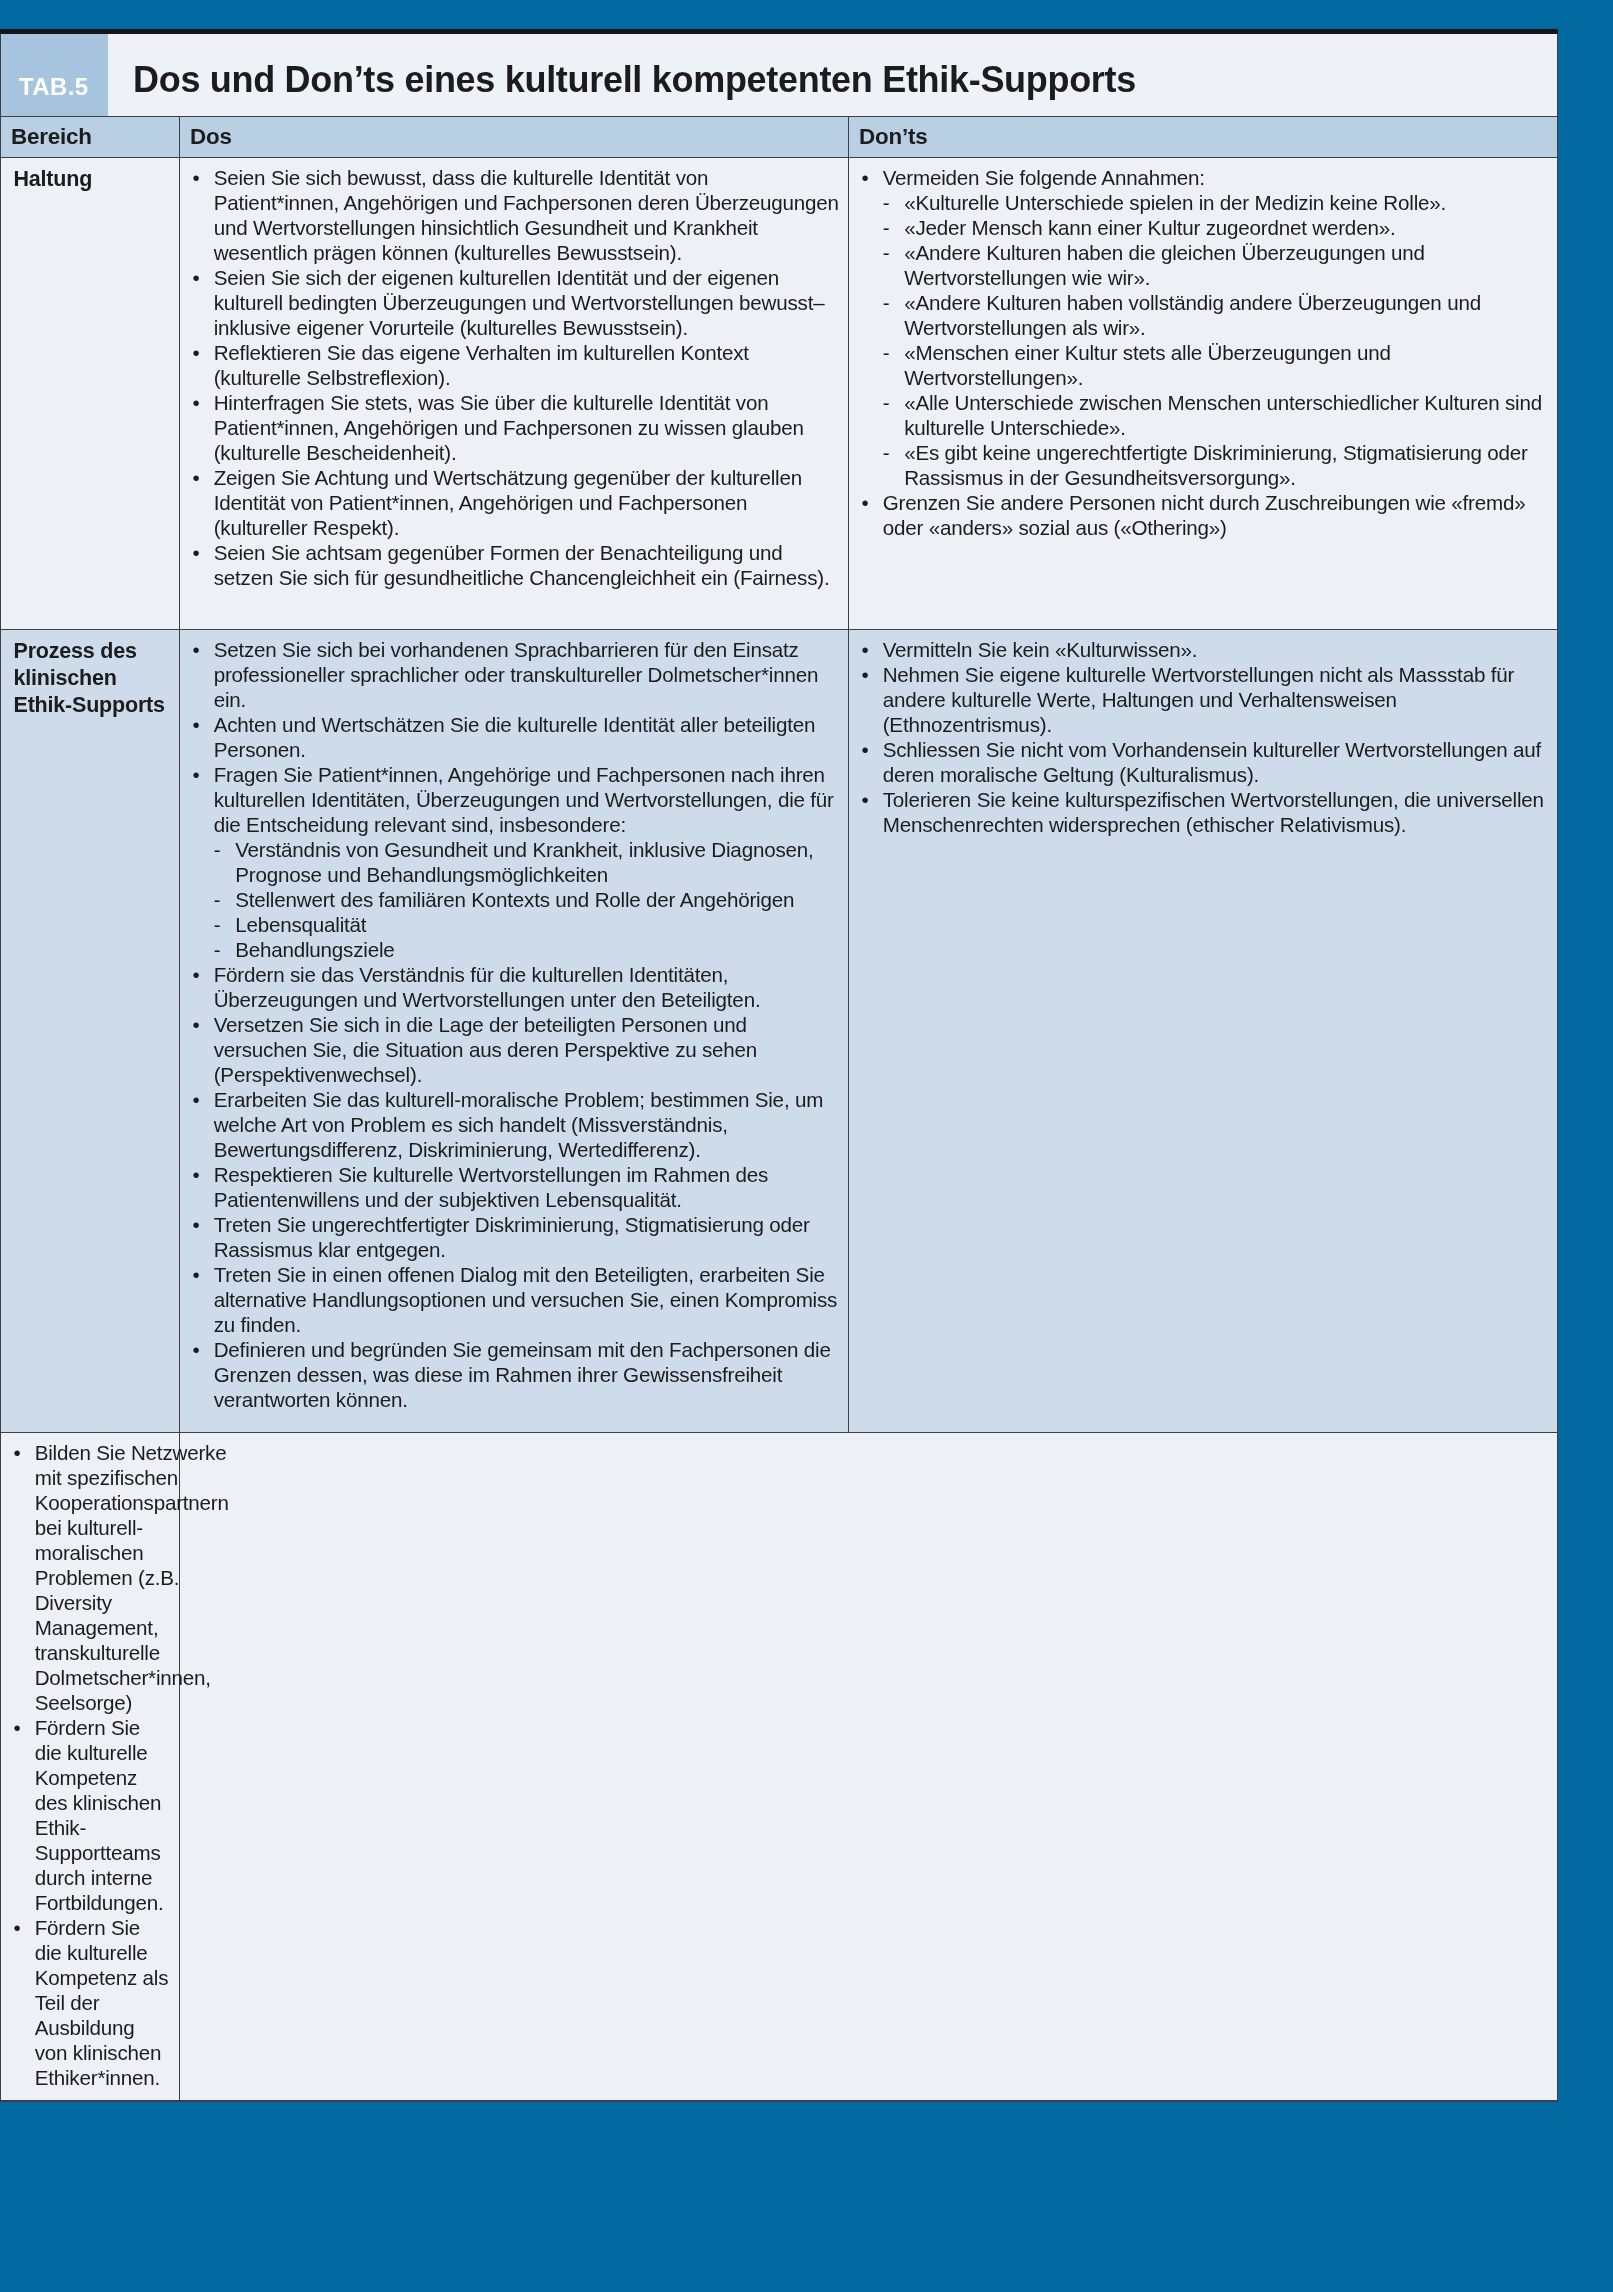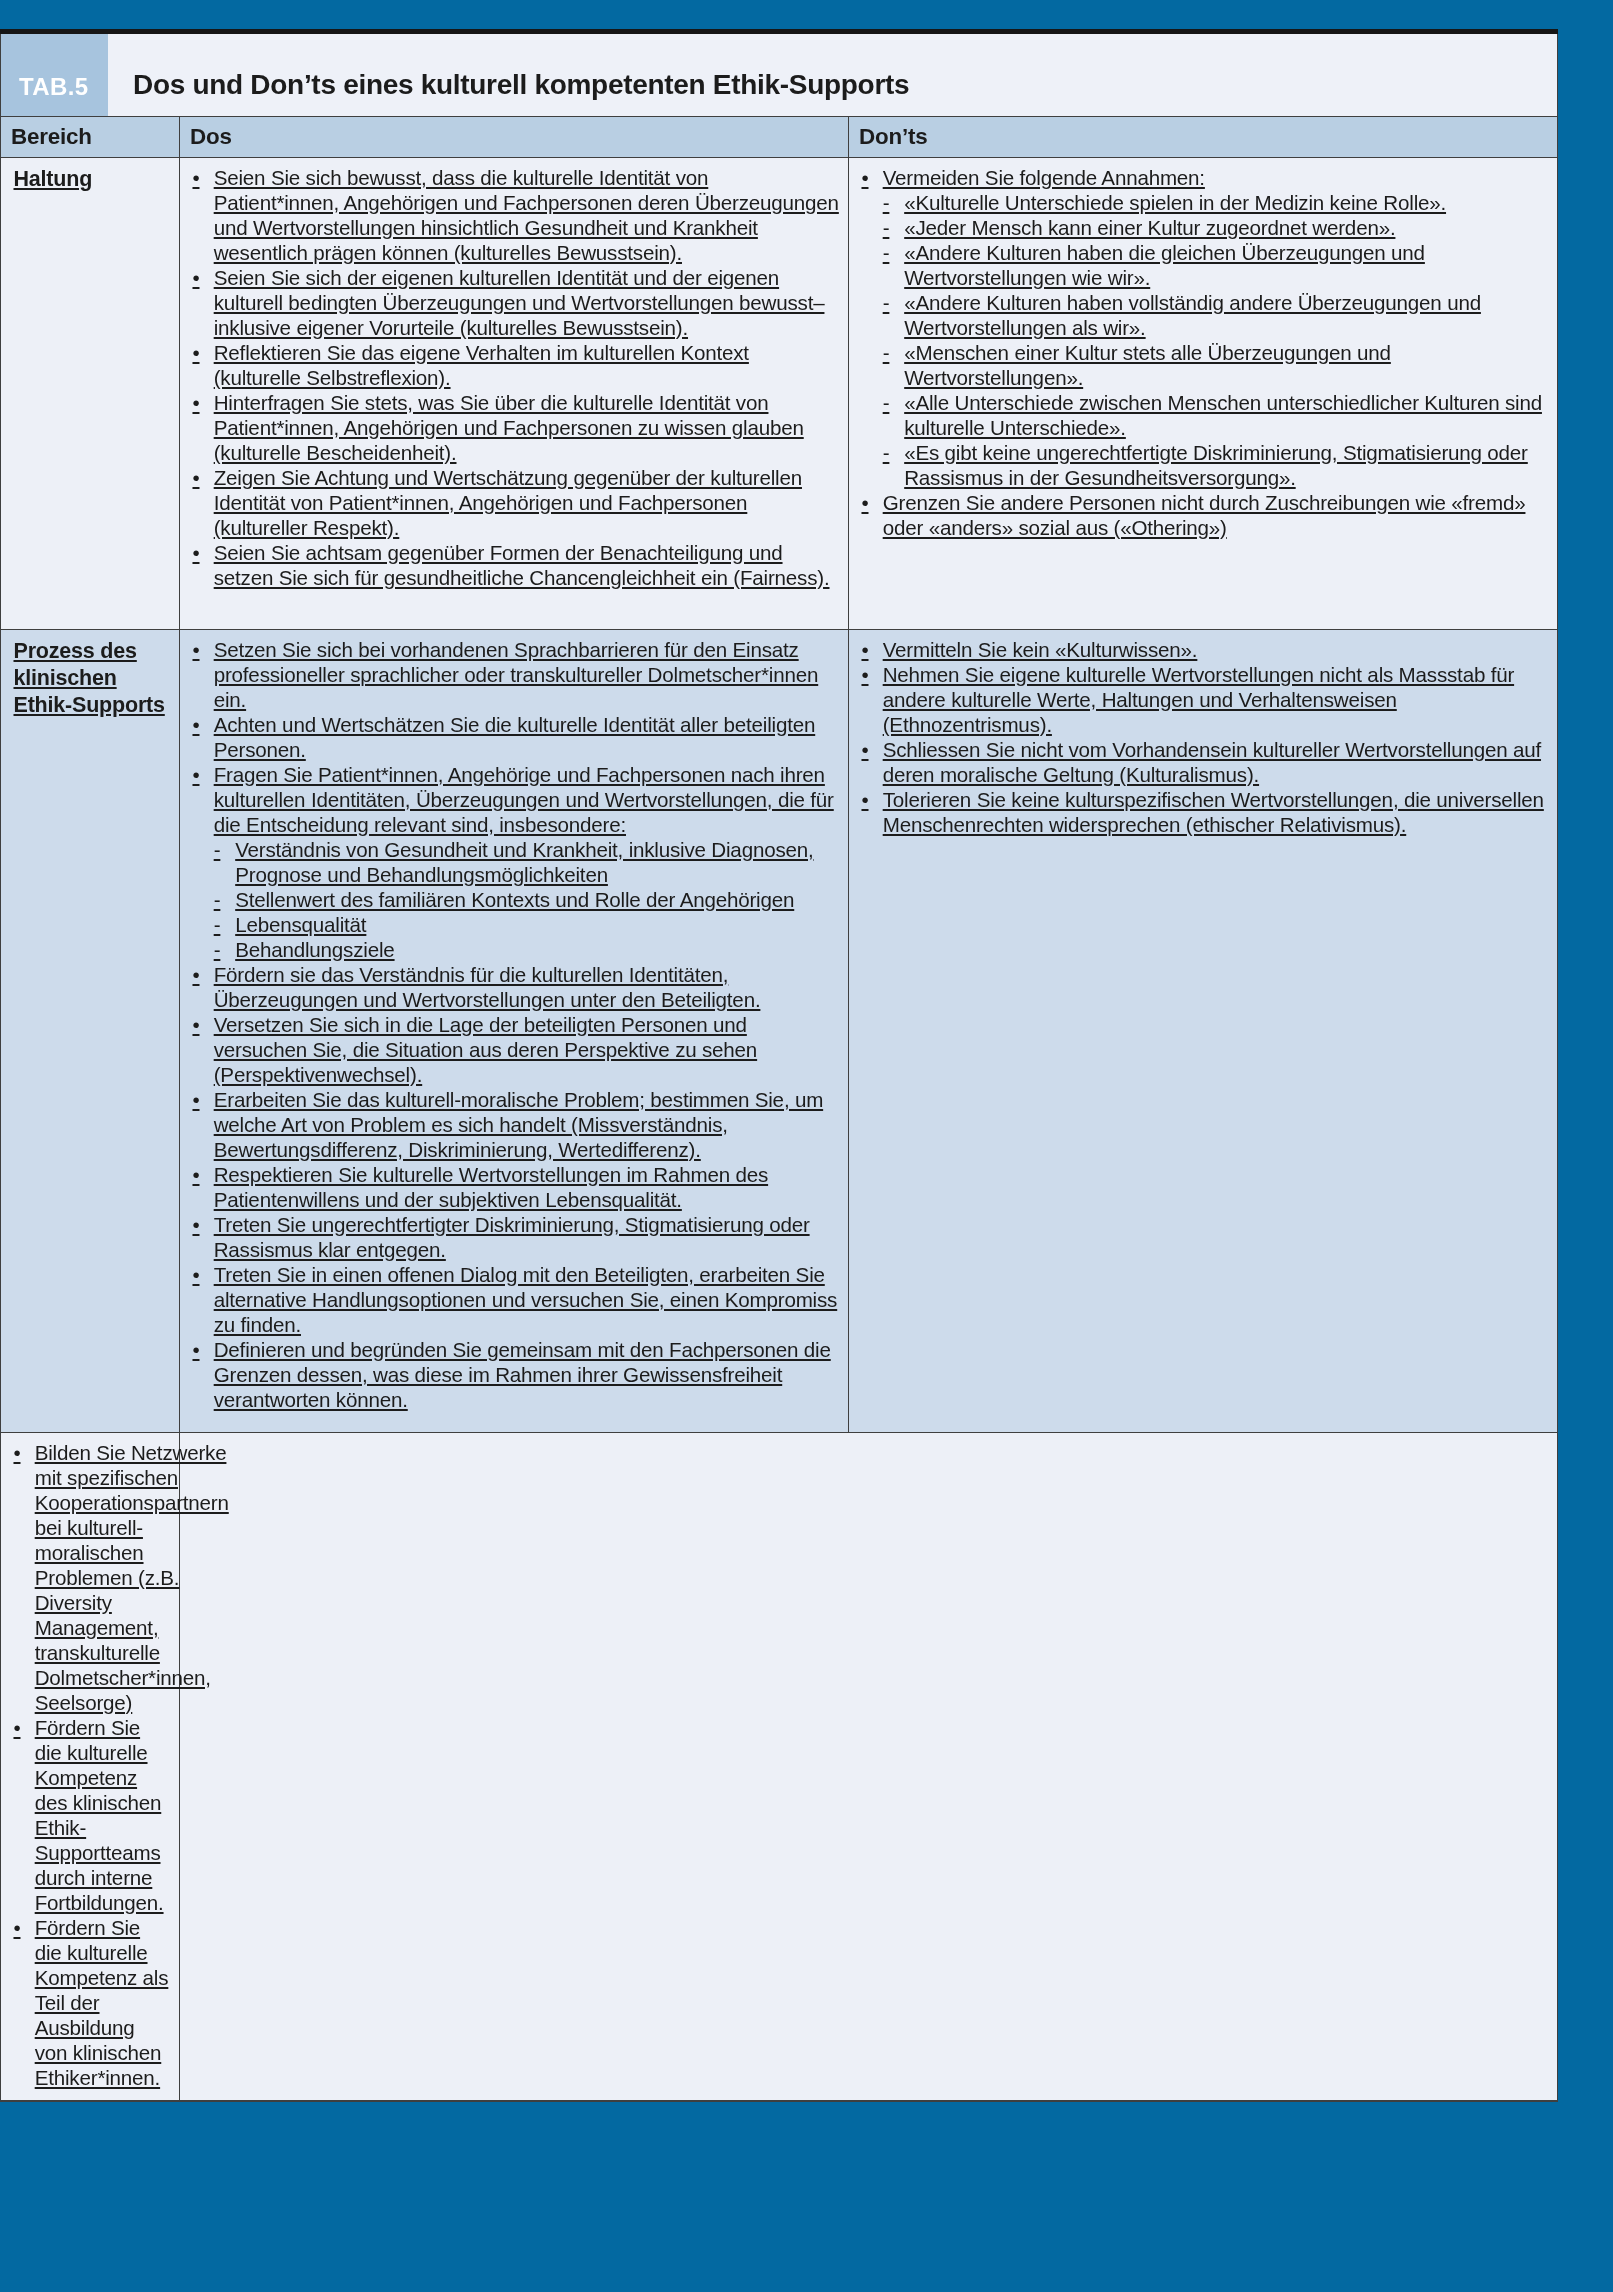--- a/index.html
+++ b/index.html
@@ -47,21 +47,21 @@
     display:flex;
     align-items:flex-end;
     padding:0 0 14.3px 18px;
     box-sizing:border-box;
   }
   .title{
     display:flex;
     align-items:flex-end;
     padding:0 9px 14.3px 25px;
     font-weight:bold;
-    font-size:28px;
+    font-size:36px;
     letter-spacing:-0.3px;
   }
   .trow{
     display:grid;
     grid-template-columns:179px 669px 710px;
     box-sizing:border-box;
   }
   .thead{
     background:#b9cfe3;
     border-bottom:1.8px solid #3f3f3f;
@@ -71,21 +71,21 @@
     display:flex;
     align-items:center;
     font-weight:bold;
     font-size:22.4px;
     letter-spacing:-0.2px;
     padding-left:10px;
     box-sizing:border-box;
   }
   .trow .cellb{border-right:1.8px solid #3f3f3f;}
   .trow .cellb.last{border-right:none;}
-  .body-row{border-bottom:1.8px solid #3f3f3f;text-decoration:underline;}
+  .body-row{border-bottom:1.8px solid #3f3f3f;}
   .body-row:last-child{border-bottom:none;}
   .r1,.r3{background:#edf0f7;}
   .r2{background:#cddbeb;}
   .r1{min-height:472px;}
   .r2{min-height:803px;}
   .r3{min-height:192px;}
   .cell{
     box-sizing:border-box;
   }
   .bereich{

